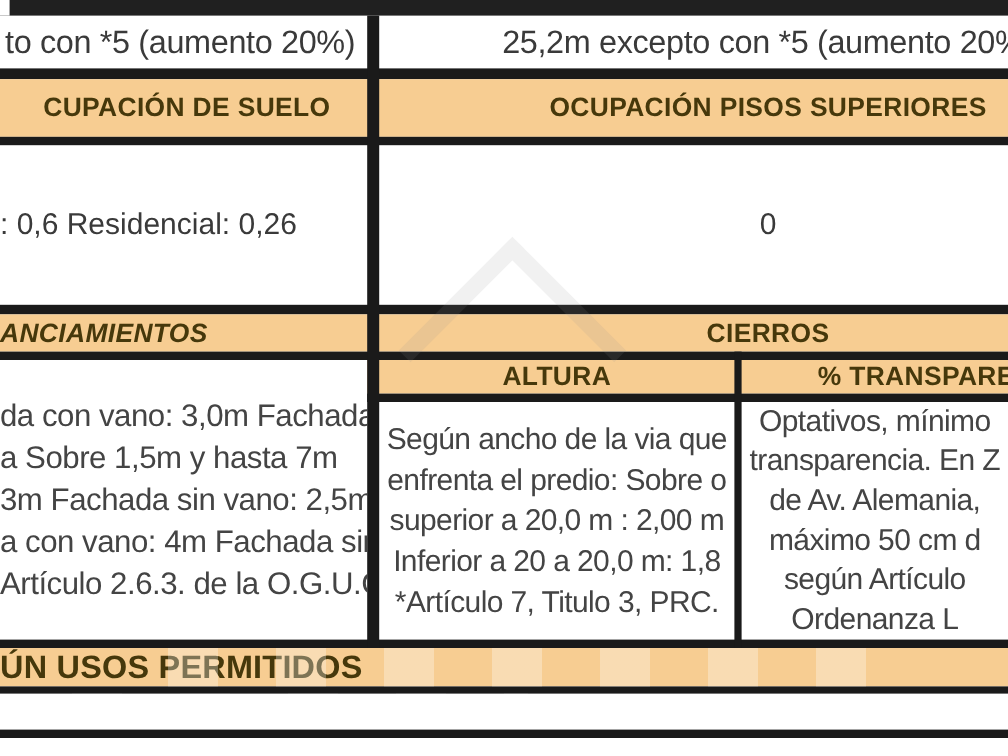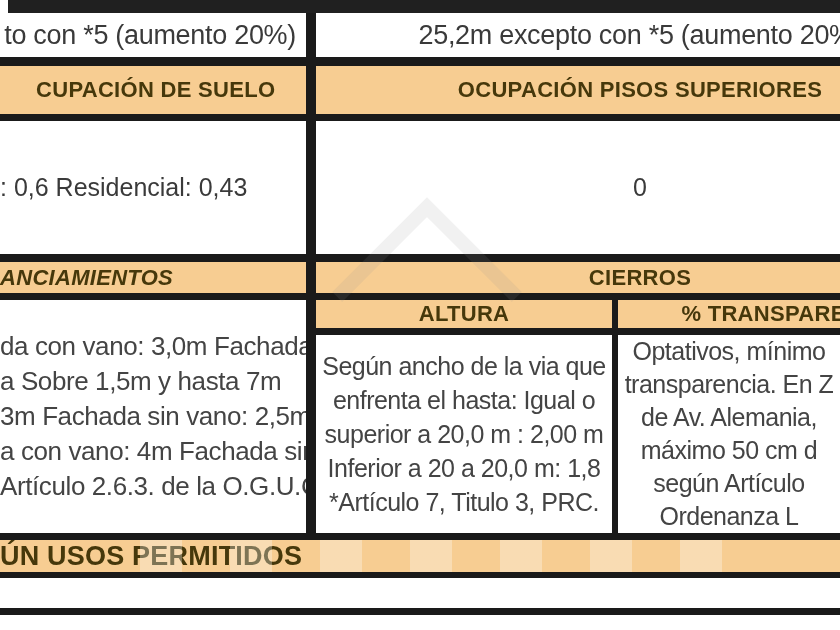--- a/index.html
+++ b/index.html
@@ -70,21 +70,21 @@
   <div class="abs cell center txt" style="left:316px;top:13px;width:648px;height:44px;">25,2m excepto con *5 (aumento 20%)</div>
 
   <div class="abs rule" style="left:0;top:57px;width:840px;height:9px;"></div>
 
   <div class="abs band" style="left:0;top:66px;width:840px;height:48px;"></div>
   <div class="abs cell left hdr" style="left:0;top:66px;width:306px;height:48px;margin-left:36px;">CUPACIÓN DE SUELO</div>
   <div class="abs cell center hdr" style="left:316px;top:66px;width:648px;height:48px;">OCUPACIÓN PISOS SUPERIORES</div>
 
   <div class="abs rule" style="left:0;top:114px;width:840px;height:7px;"></div>
 
-  <div class="abs cell left val" style="left:0;top:121px;width:306px;height:133px;">: 0,6 Residencial: 0,43</div>
+  <div class="abs cell left val" style="left:0;top:121px;width:306px;height:133px;">: 0,6 Residencial: 0,26</div>
   <div class="abs cell center val" style="left:316px;top:121px;width:648px;height:133px;">0</div>
 
   <div class="abs rule" style="left:0;top:254px;width:840px;height:8px;"></div>
 
   <div class="abs band" style="left:0;top:262px;width:840px;height:31px;"></div>
   <div class="abs cell left hdr" style="left:0;top:262px;width:306px;height:31px;font-style:italic;">ANCIAMIENTOS</div>
   <div class="abs cell center hdr" style="left:316px;top:262px;width:648px;height:31px;">CIERROS</div>
 
   <div class="abs rule" style="left:0;top:293px;width:840px;height:7px;"></div>
 
@@ -97,21 +97,21 @@
   <div class="abs block blk-left" style="left:0;top:300px;width:306px;height:233px;">
     <div>da con vano: 3,0m Fachada</div>
     <div>a Sobre 1,5m y hasta 7m</div>
     <div>3m Fachada sin vano: 2,5m</div>
     <div>a con vano: 4m Fachada sin</div>
     <div>Artículo 2.6.3. de la O.G.U.C.</div>
   </div>
 
   <div class="abs block blk-mid" style="left:318px;top:335px;width:292px;height:198px;">
     <div>Según ancho de la via que</div>
-    <div>enfrenta el hasta: Igual o</div>
+    <div>enfrenta el predio: Sobre o</div>
     <div>superior a 20,0 m : 2,00 m</div>
     <div>Inferior a 20 a 20,0 m: 1,8</div>
     <div>*Artículo 7, Titulo 3, PRC.</div>
   </div>
 
   <div class="abs block blk-right" style="left:618px;top:335px;width:222px;height:198px;">
     <div>Optativos, mínimo</div>
     <div>transparencia. En Z</div>
     <div>de Av. Alemania,</div>
     <div>máximo 50 cm d</div>

